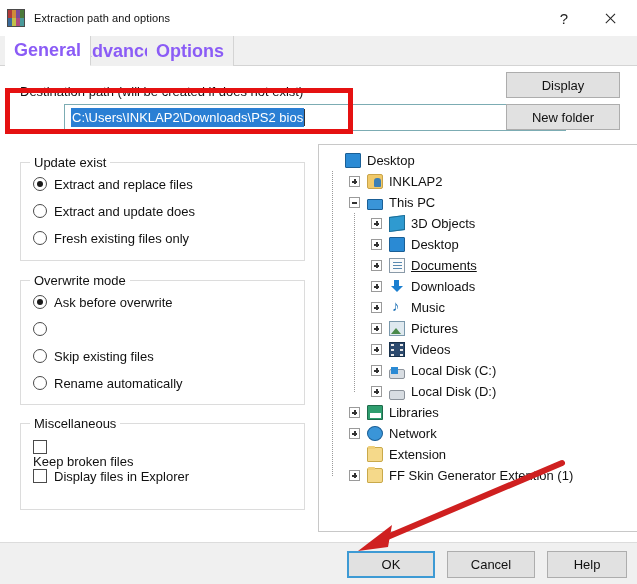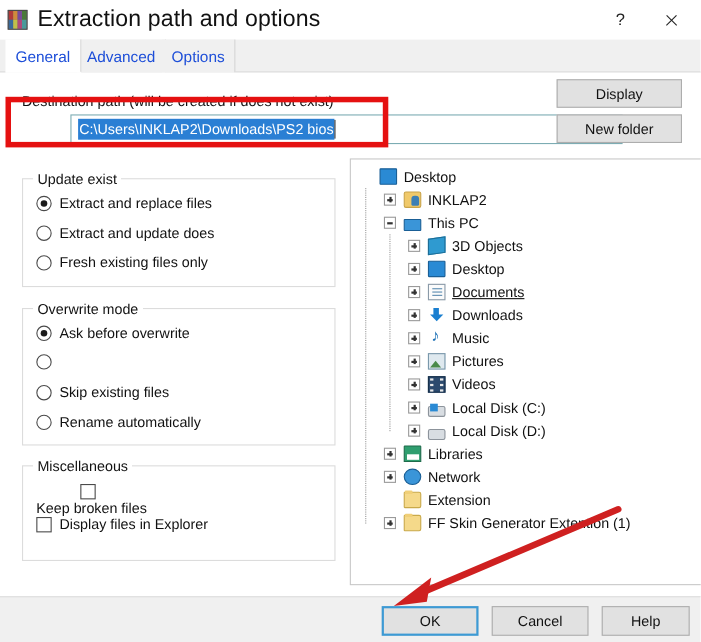--- a/index.html
+++ b/index.html
@@ -21,21 +21,21 @@
     display:flex; align-items:center;
   }
   #app-icon {
     width:18px; height:18px; margin-left:7px; margin-right:9px;
     position:relative; flex:none;
     background:#6b6b6b;
     border:1px solid #4a4a4a;
   }
   #app-icon .bk { position:absolute; width:4px; }
   #title-text {
-    font-size:21px; color:#111; letter-spacing:.1px;
+    font-size:11px; color:#111; letter-spacing:.1px;
   }
   .wbtn {
     width:46px; height:36px; display:flex; align-items:center; justify-content:center;
     font-size:15px; color:#222; flex:none;
   }
   #wbtn-help { margin-left:auto; }
   #wbtn-close { margin-right:4px; }
   .xicon { position:relative; width:13px; height:13px; }
   .xicon:before, .xicon:after {
     content:""; position:absolute; left:0; top:6px; width:13px; height:1.3px;
@@ -46,24 +46,25 @@
 
   
   #tabstrip {
     position:absolute; left:0; top:36px; width:637px; height:30px;
     background:#f0f0f0;
     border-bottom:1px solid #d4d4d4;
   }
   .tab {
     position:absolute; top:0; height:30px;
     display:flex; align-items:center; justify-content:center;
-    font-size:14px; color:#1d4ed8;
+    font-size:18px; color:#8b5cf6;
     background:#f0f0f0;
     border-right:1px solid #d4d4d4;
     padding:0 9px;
+    font-weight:bold;
   }
   .tab.active {
     background:#ffffff;
     border-bottom:1px solid #ffffff;
     z-index:2;
   }
 
   
   #body {
     position:absolute; left:0; top:66px; width:637px; height:476px;
@@ -125,21 +126,21 @@
     position:absolute; top:-8px; left:9px;
     background:#ffffff; padding:0 4px;
     font-size:13px; color:#111;
   }
   #grp-update   { left:20px; top:96px;  width:285px; height:99px; }
   #grp-overwrite{ left:20px; top:214px; width:285px; height:125px; }
   #grp-misc     { left:20px; top:357px; width:285px; height:87px; }
 
   .opt {
     position:absolute; left:12px;
-    display:flex; align-items:center;
+    display:flex; align-items:flex-start;
     font-size:13px; color:#111;
     white-space:nowrap;
   }
   .radio {
     width:14px; height:14px; border-radius:50%;
     border:1.4px solid #4a4a4a; background:#fff;
     margin-right:7px; flex:none; position:relative;
   }
   .radio.on:after {
     content:""; position:absolute; left:3px; top:3px;

